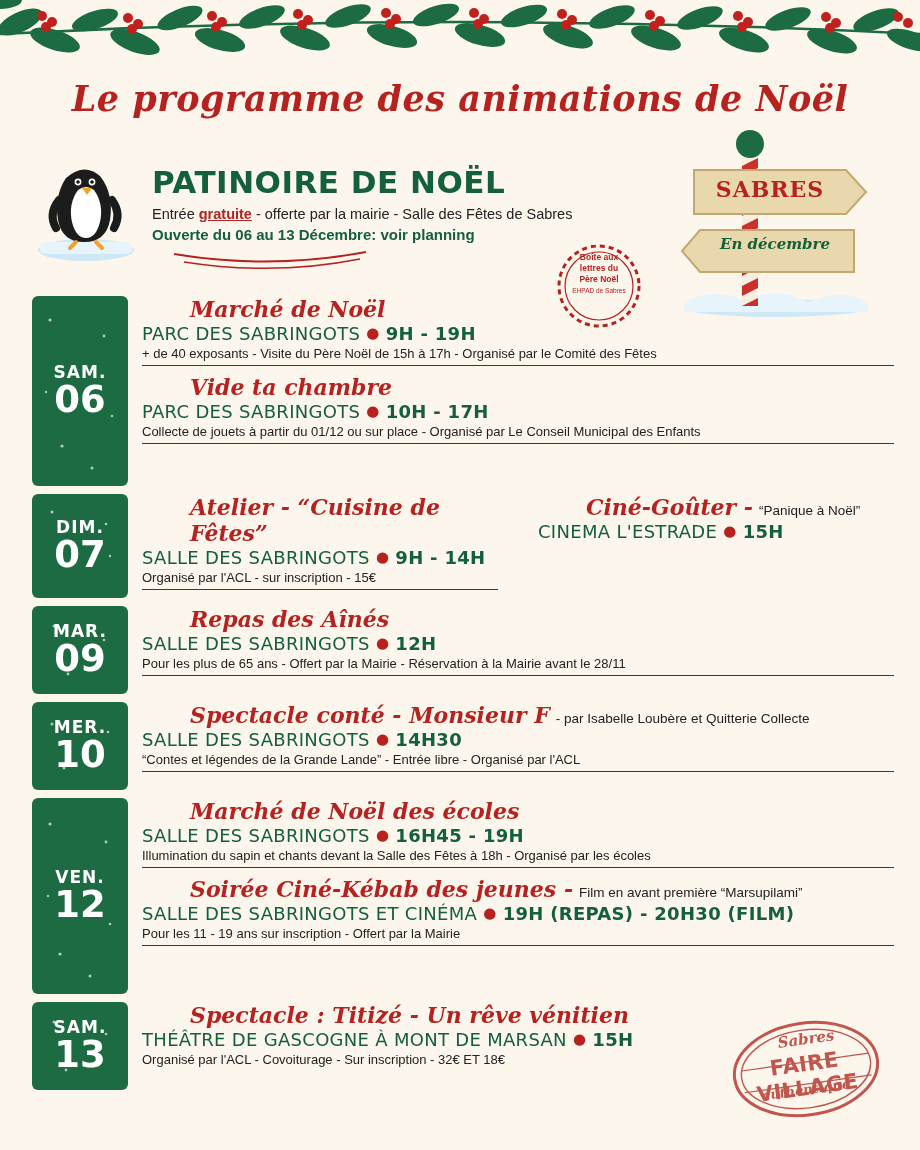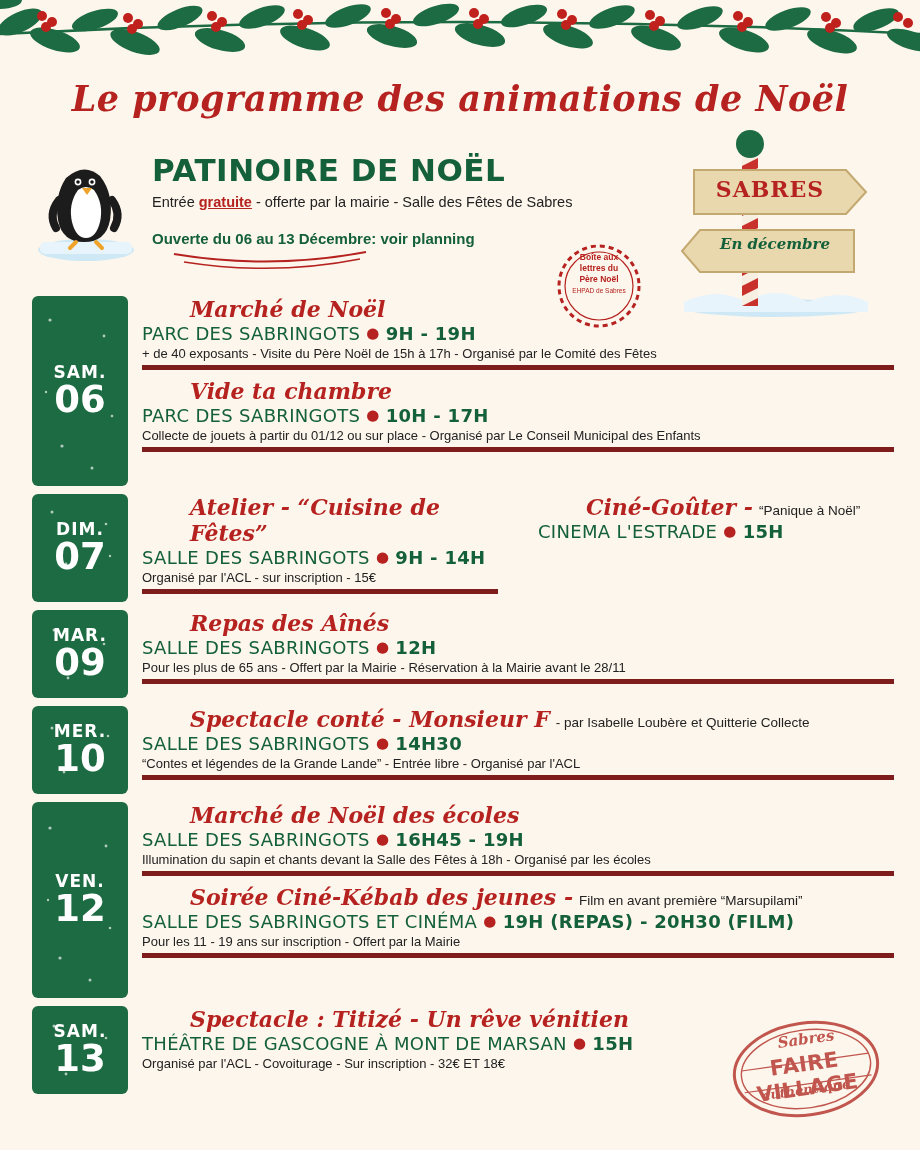--- a/index.html
+++ b/index.html
@@ -28,28 +28,28 @@
     color:#b5221f;
     letter-spacing:0.5px;
   }
 
   
   .penguin { position:absolute; left:26px; top:138px; width:120px; height:130px; }
 
   
   .patinoire { position:absolute; left:152px; top:152px; width:470px; }
   .patinoire h2 {
-    margin:0 0 6px 0;
+    margin:12px 0 6px 0;
     font-family:"DejaVu Sans", sans-serif;
     font-weight:bold;
     font-size:31px;
     letter-spacing:0.5px;
     color:#13603a;
   }
-  .patinoire .line1 { font-size:14.5px; color:#222; margin-bottom:20px; }
+  .patinoire .line1 { font-size:14.5px; color:#222; margin-bottom:4px; }
   .patinoire .line1 .gratuite { color:#b5221f; font-weight:bold; text-decoration:underline; }
   .patinoire .line2 { font-size:15px; font-weight:bold; color:#13603a; }
   .swoosh { position:absolute; left:170px; top:246px; width:200px; height:26px; }
 
   
   .boite { position:absolute; left:555px; top:242px; width:88px; height:88px; }
   .boite-txt {
     position:absolute; left:555px; top:252px; width:88px;
     text-align:center; font-size:8.5px; line-height:11px; color:#b5221f; font-weight:bold;
   }
@@ -106,21 +106,21 @@
   }
   .ev-place {
     font-family:"DejaVu Sans", sans-serif;
     font-size:18px; color:#13603a; font-weight:normal; letter-spacing:0.3px;
     margin-bottom:2px;
   }
   .ev-place .dot { color:#b5221f; font-size:15px; vertical-align:2px; }
   .ev-place b { font-weight:bold; }
   .ev-note {
     font-size:13px; color:#222; padding-bottom:4px;
-    border-bottom:5px solid #7f1d1d;
+    border-bottom:1px solid #7f1d1d;
   }
   .twocol { display:flex; gap:40px; }
   .twocol .col { flex:1; }
 
   
   .stamp { position:absolute; left:726px; top:1010px; width:160px; height:118px; }
   .stamp-txt1 {
     position:absolute; left:726px; top:1030px; width:160px; text-align:center;
     font-family:"DejaVu Serif", serif; font-style:italic; font-weight:bold;
     font-size:15px; color:#c0564e; transform:rotate(-8deg);

